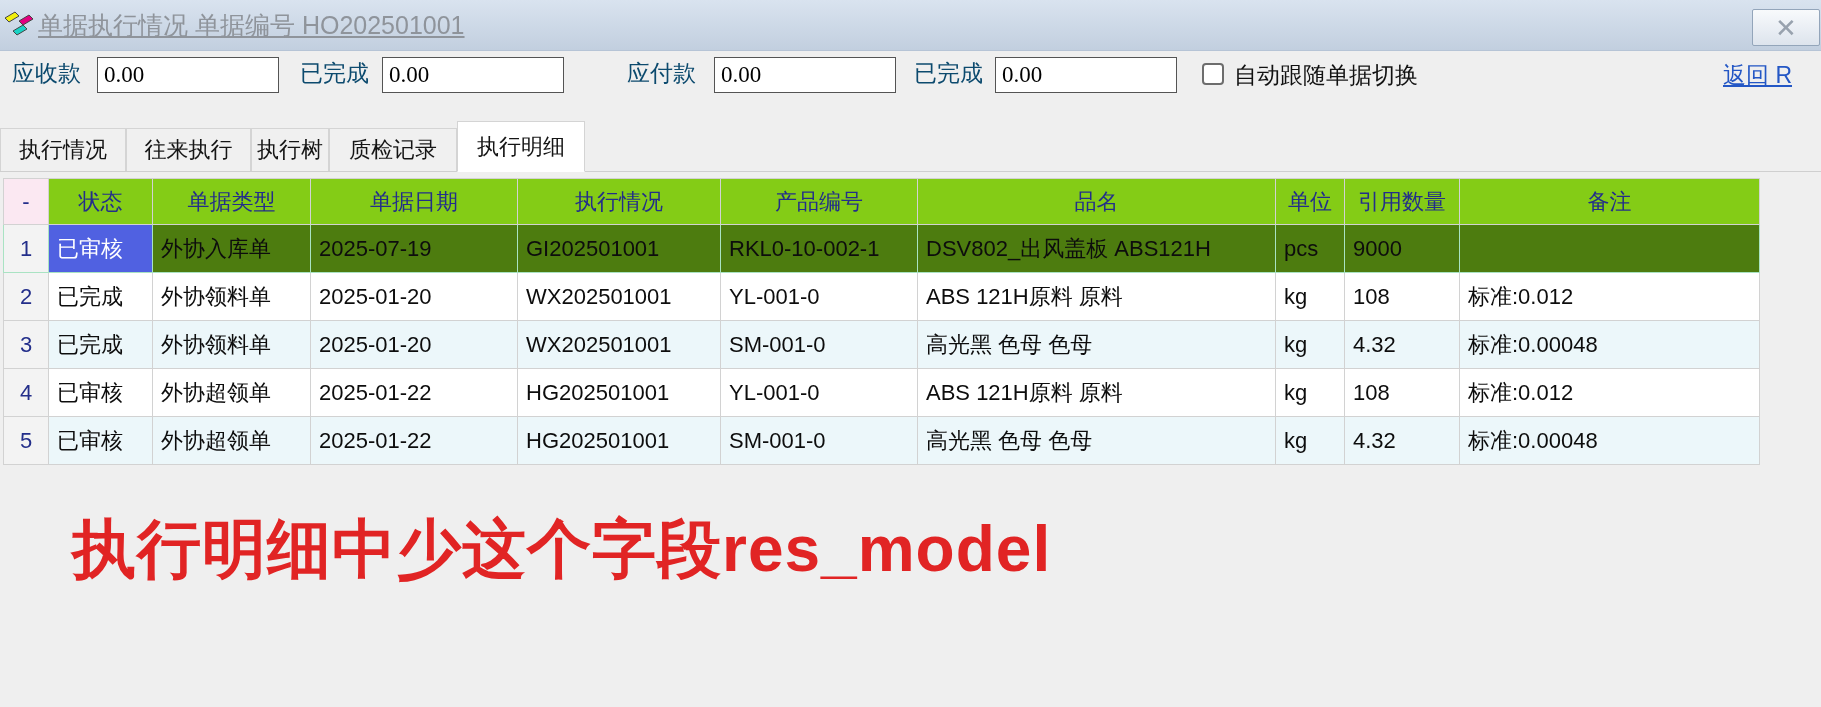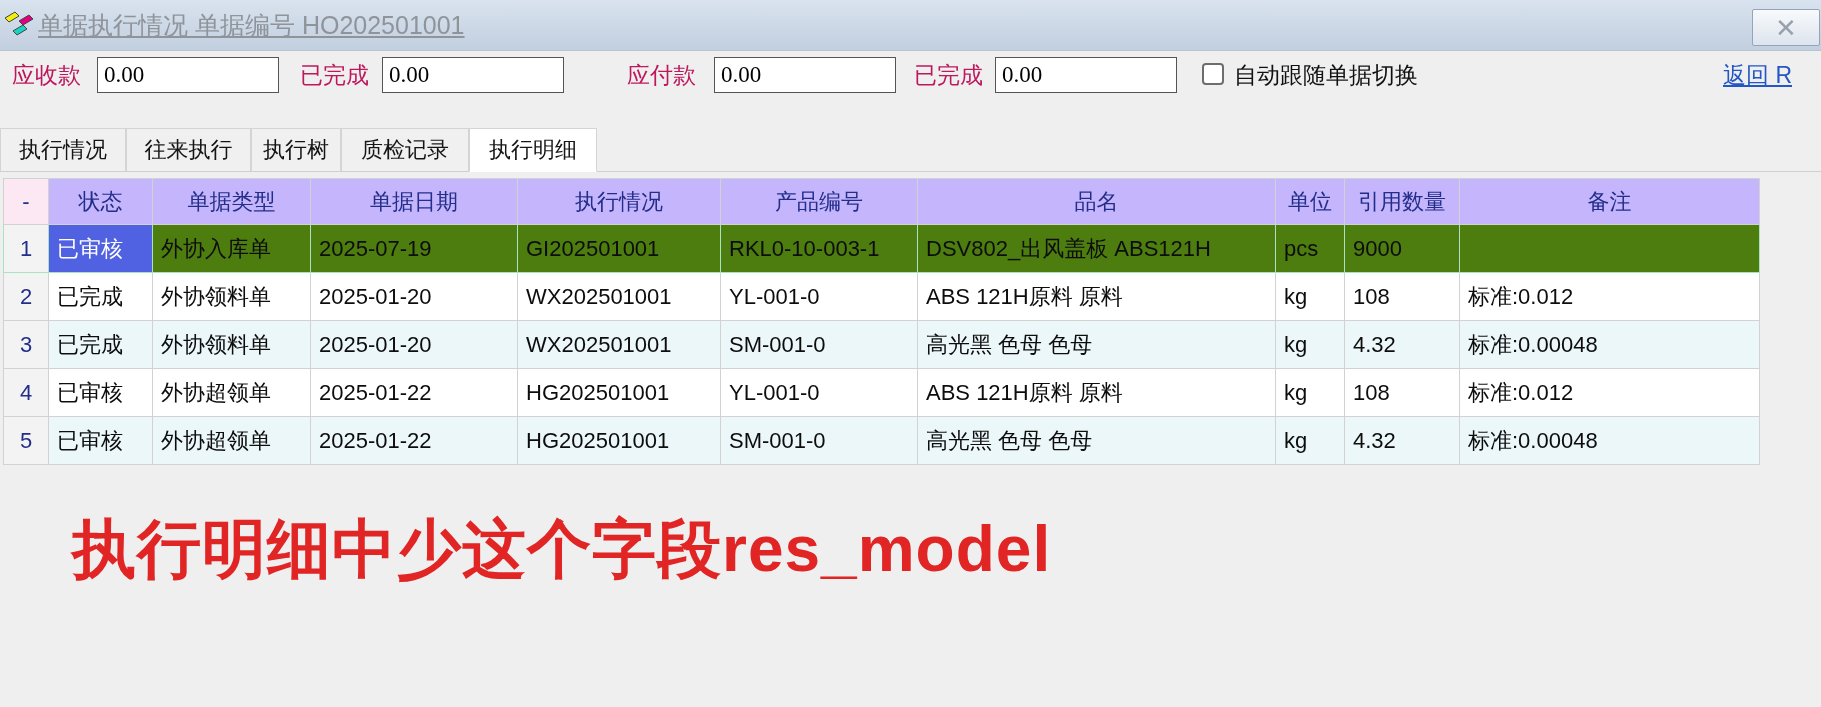--- a/index.html
+++ b/index.html
@@ -22,21 +22,21 @@
   }
   .close-btn{
     position:absolute;left:1752px;top:9px;width:68px;height:37px;
     background:linear-gradient(#f8fafc,#dde4ed);
     border:1px solid #93a5ba;border-radius:2px;
     display:flex;align-items:center;justify-content:center;
     cursor:default;box-sizing:border-box;
   }
   .close-glyph{font-size:26px;font-weight:bold;color:#98a2ae;line-height:1;}
   
-  .fld-label{position:absolute;top:55px;height:40px;line-height:40px;font-size:23px;color:#be185d;}
+  .fld-label{position:absolute;top:55px;height:40px;line-height:40px;font-size:23px;color:#0c4a6e;font-family:Liberation Mono, monospace;}
   .fld-input{
     position:absolute;top:57px;height:36px;width:182px;
     border:1px solid #545454;background:#fff;
     font-size:23px;padding:0 6px;box-sizing:border-box;
     font-family:Liberation Serif, serif;color:#000;
     border-radius:0;outline:none;
   }
   .lbl1{left:12px}.in1{left:97px}
   .lbl2{left:300px}.in2{left:382px}
   .lbl3{left:627px}.in3{left:714px}
@@ -56,32 +56,32 @@
     display:flex;align-items:flex-end;
     border-bottom:1px solid #cfcfcf;box-sizing:border-box;font-family:Liberation Serif, serif;
   }
   .tab{
     height:43px;box-sizing:border-box;
     display:flex;align-items:center;justify-content:center;
     background:#f0f0f0;border:1px solid #d4d4d4;border-bottom:none;
     font-size:22px;color:#151515;cursor:pointer;white-space:nowrap;
   }
   .tab.active{
-    height:44px;background:#fff;margin-bottom:-1px;z-index:2;
+    height:51px;background:#fff;margin-bottom:-1px;z-index:2;
     border:1px solid #d4d4d4;border-bottom:1px solid #fff;
   }
-  .tw-a{width:126px}.tw-b{width:125px}.tw-c{width:90px}.tw-d{width:128px}.tw-e{width:128px}
+  .tw-a{width:126px}.tw-b{width:125px}.tw-c{width:78px}.tw-d{width:128px}.tw-e{width:128px}
   
   .grid-wrap{position:absolute;left:3px;top:178px;}
   table.grid{border-collapse:collapse;table-layout:fixed;width:1757px;}
   .grid th,.grid td{
     border:1px solid #d2d2d2;overflow:hidden;white-space:nowrap;
     font-size:22px;font-weight:normal;padding:0 8px;box-sizing:border-box;
   }
-  .grid thead th{height:46px;background:#c4b5fd;color:#232e8a;text-align:center;padding:0 2px;}
+  .grid thead th{height:46px;background:#84cc16;color:#232e8a;text-align:center;padding:0 2px;}
   .grid thead th.h-dash{background:#fbe8f2;}
   .grid tbody td{height:48px;background:#fff;color:#0d0d0d;text-align:left;}
   .grid td.c-num{background:#f3f3f3;color:#232e8a;text-align:center;padding:0 2px;}
   tr.r-green td{background:#4d7c0f;border-color:#a9e3c3;}
   tr.r-green td.c-num{background:#f3f3f3;}
   tr.r-alt td{background:#ecf7fa;}
   tr.r-alt td.c-num{background:#f3f3f3;}
   td.sel{background:#5061e1 !important;color:#fff !important;text-align:center;}
   td.c-qty{text-align:right;padding-right:24px;}
   
@@ -159,21 +159,21 @@
       <th>备注</th>
     </tr>
   </thead>
   <tbody>
     <tr class="r-green">
       <td class="c-num">1</td>
       <td class="sel">已审核</td>
       <td>外协入库单</td>
       <td>2025-07-19</td>
       <td>GI202501001</td>
-      <td>RKL0-10-003-1</td>
+      <td>RKL0-10-002-1</td>
       <td>DSV802_出风盖板 ABS121H</td>
       <td>pcs</td>
       <td class="c-qty">9000</td>
       <td></td>
     </tr>
     <tr>
       <td class="c-num">2</td>
       <td>已完成</td>
       <td>外协领料单</td>
       <td>2025-01-20</td>

